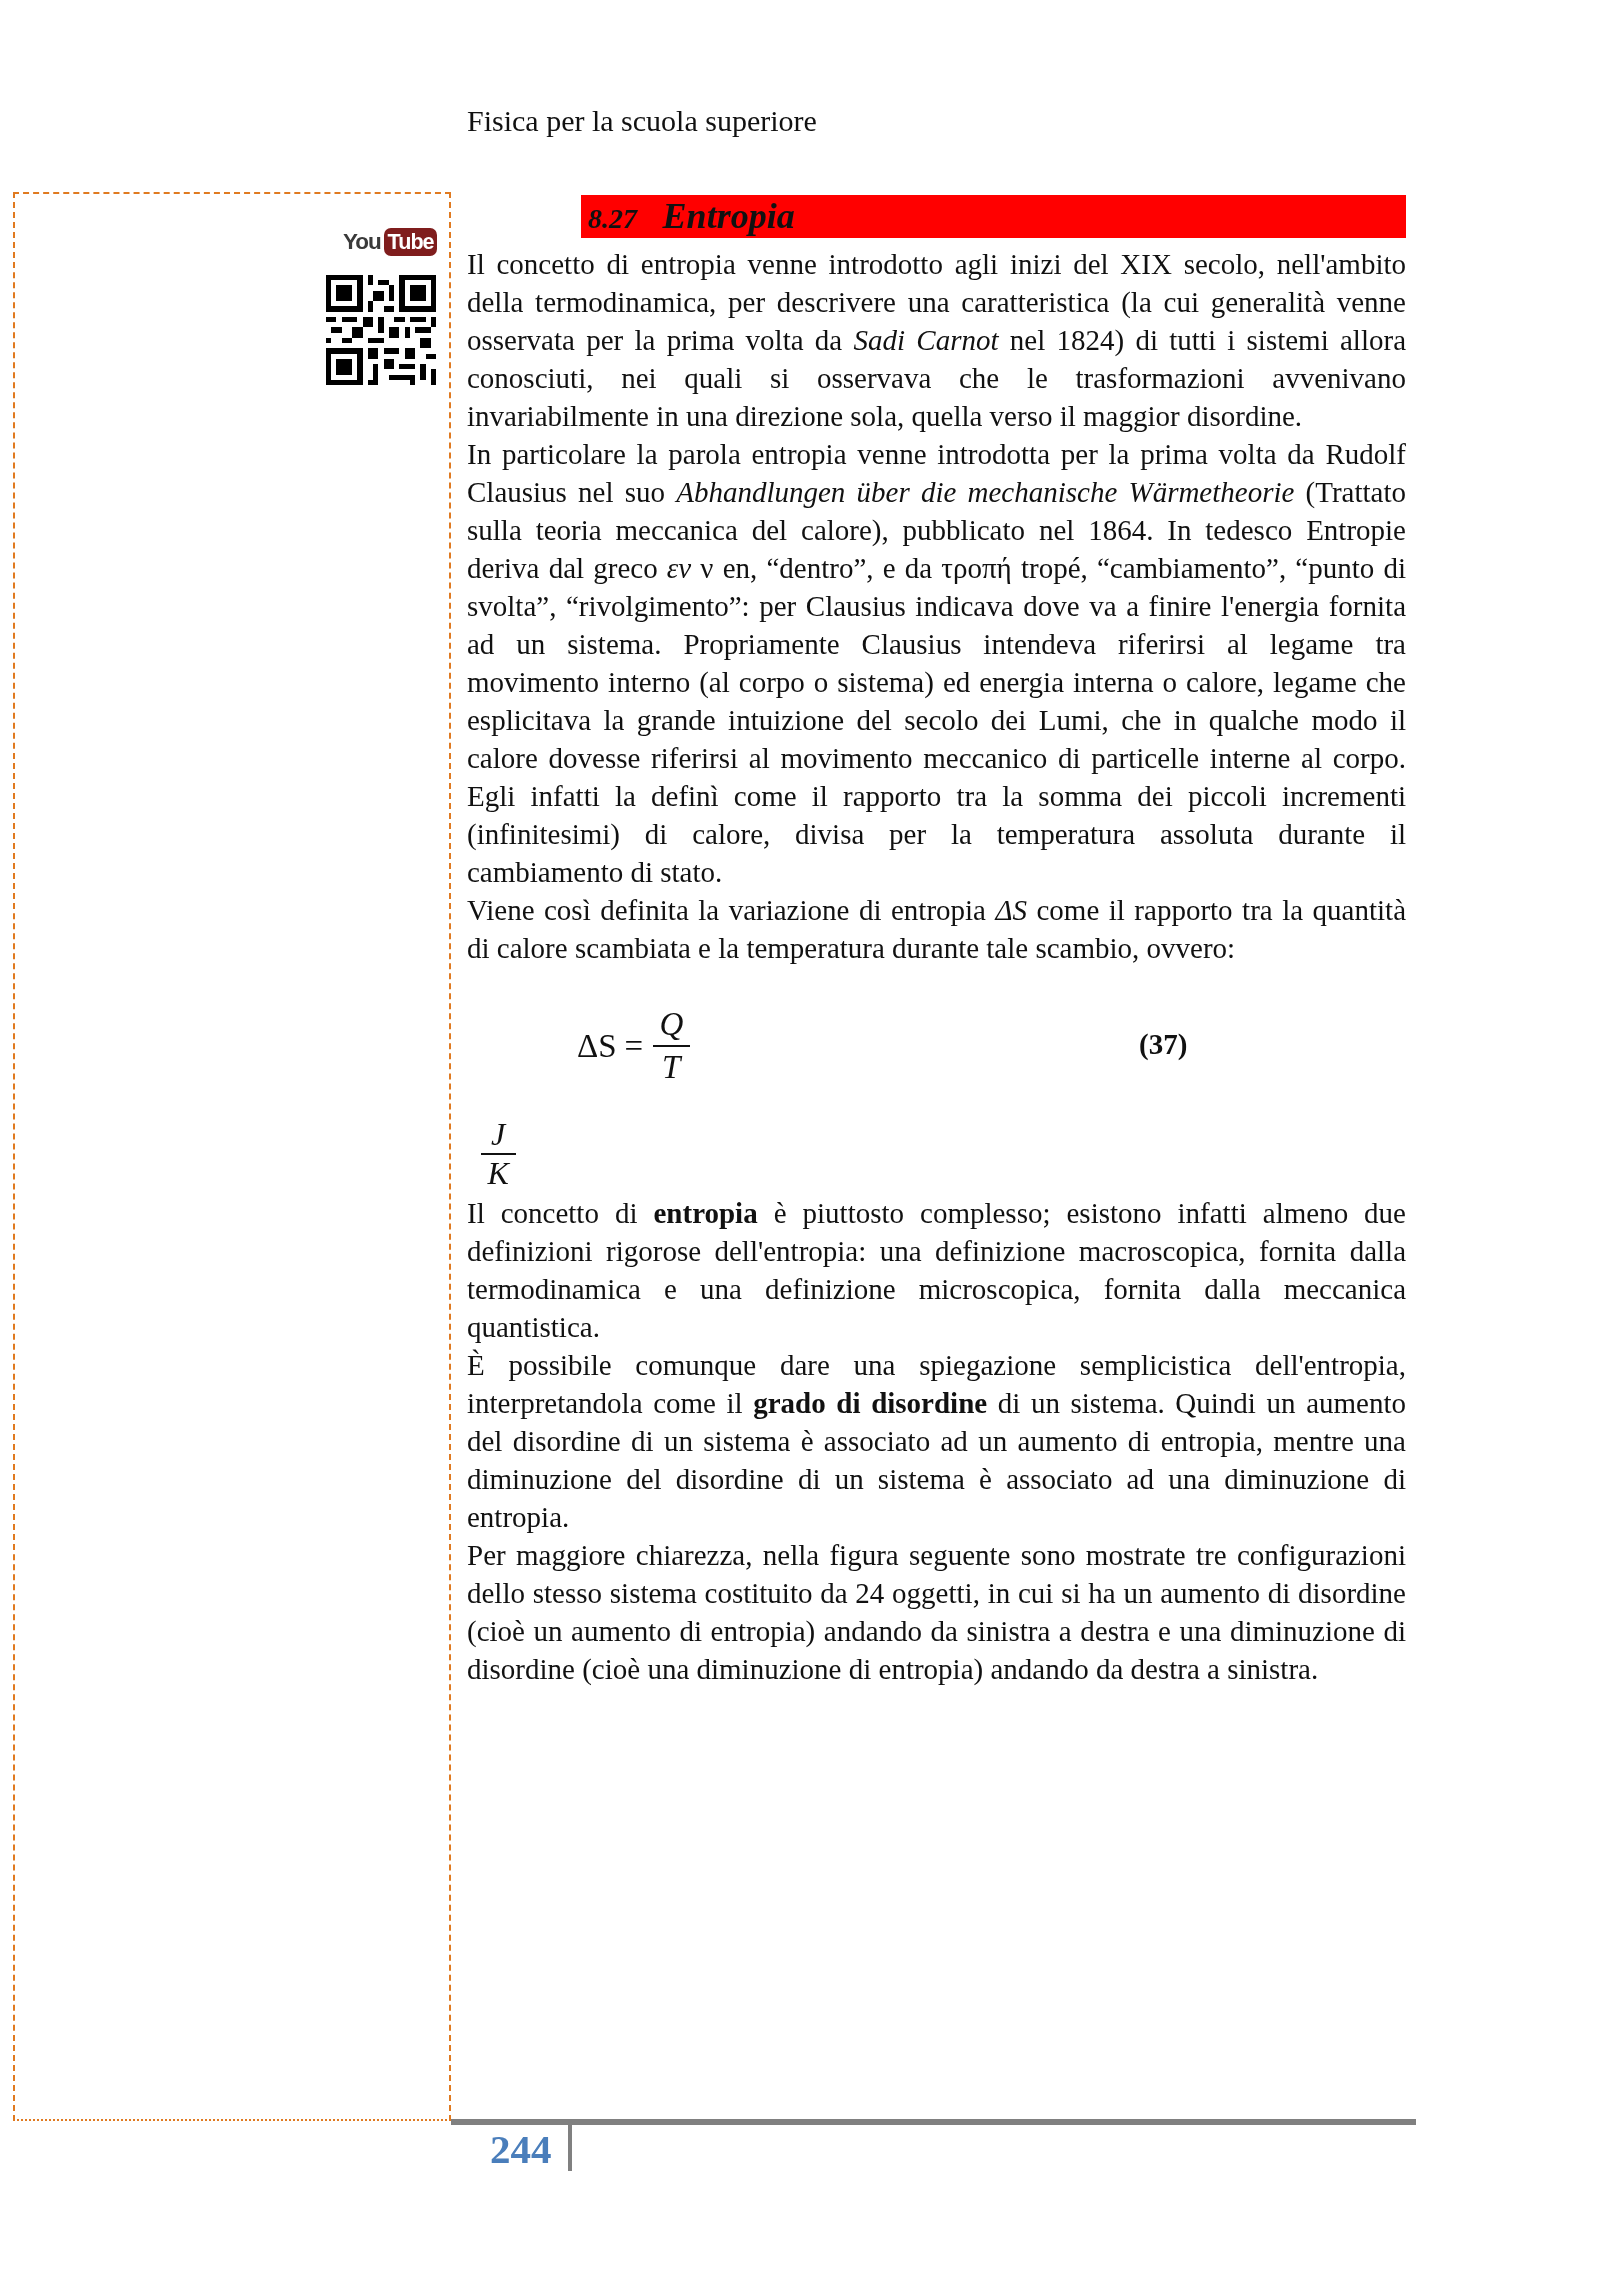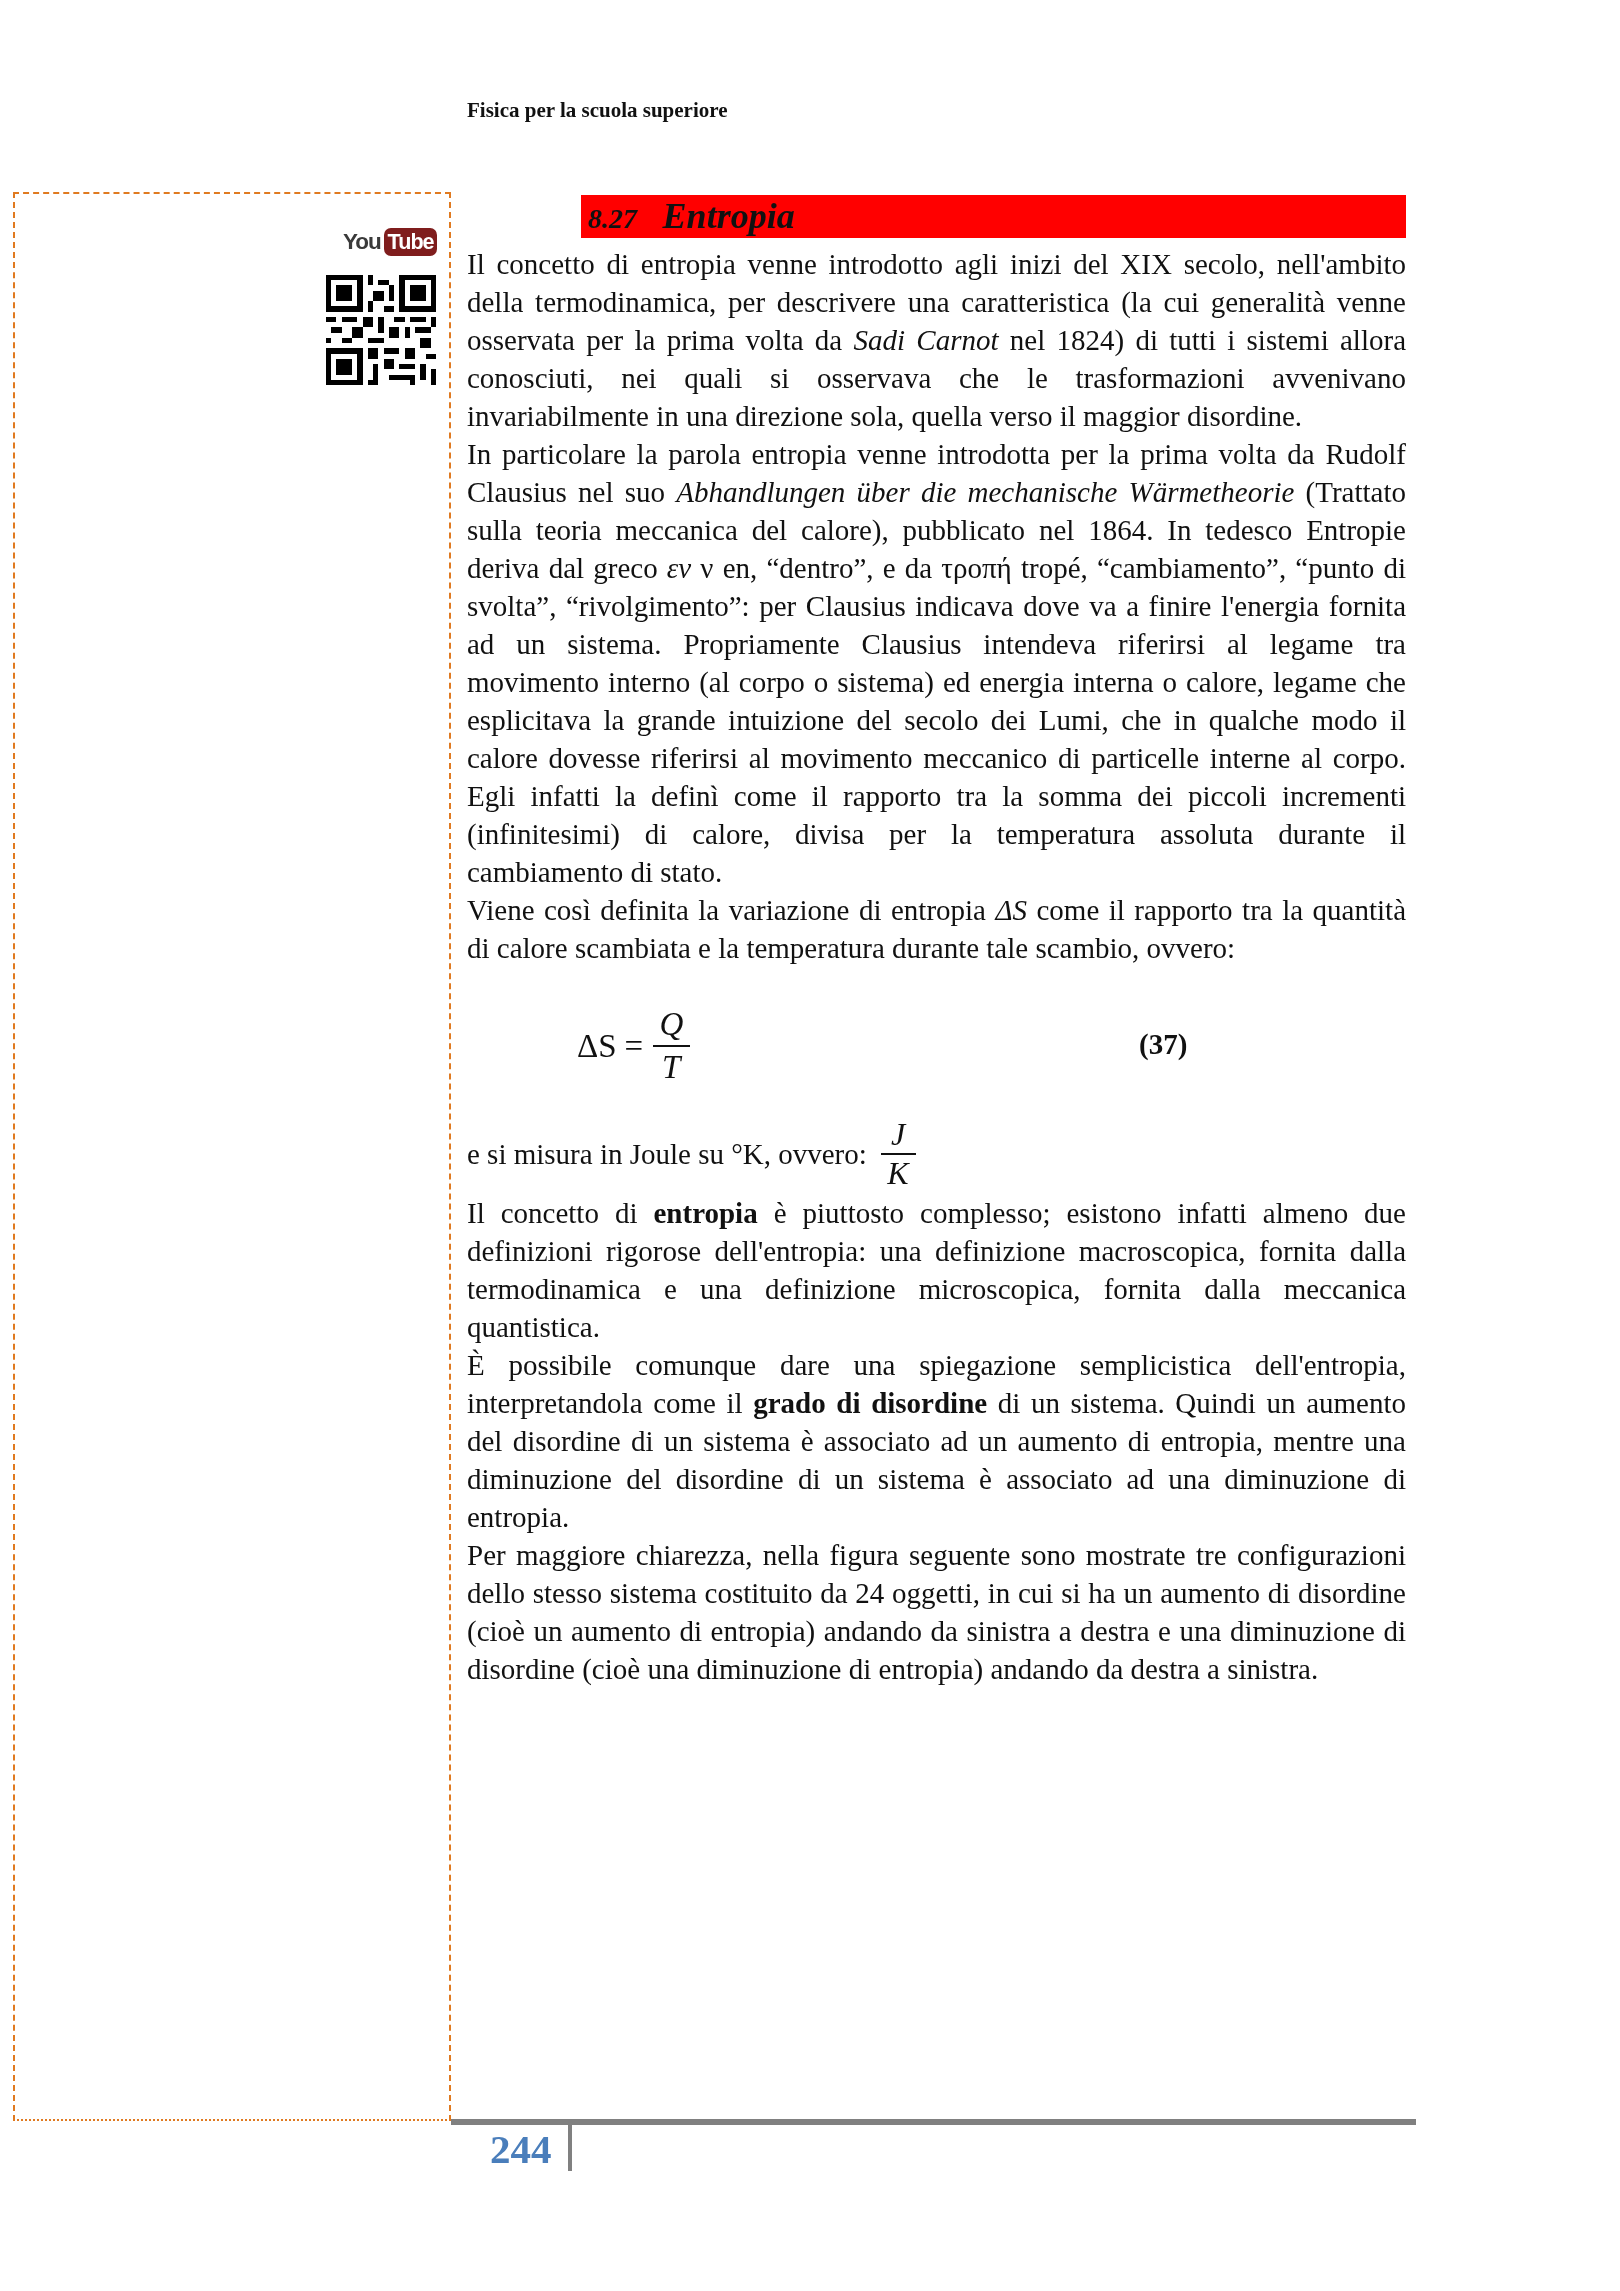--- a/index.html
+++ b/index.html
@@ -1,18 +1,18 @@
 <!DOCTYPE html>
 <html><head>
 <meta charset="utf-8">
 <style>
   html, body { margin:0; padding:0; background:#ffffff; }
   body { width:1620px; height:2292px; position:relative; overflow:hidden;
          font-family:"Liberation Serif","DejaVu Serif",serif; color:#111; }
-  .running-head { position:absolute; left:467px; top:98px; font-size:21px; font-weight:bold; }
+  .running-head { position:absolute; left:467px; top:104px; font-size:30px; font-weight:normal; }
   .sidebar-box { position:absolute; left:12.7px; top:192px; width:438px; height:1929px;
                  border:2.9px dashed #e07a20; border-bottom-style:dotted; box-sizing:border-box; }
   .yt-logo { position:absolute; left:343px; top:223px; width:92px; height:37px; display:flex; align-items:center; }
   .yt-you { font-family:"Liberation Sans",sans-serif; font-weight:bold; font-size:22.5px; color:#3a3a3a; letter-spacing:-1px; }
   .yt-tube { margin-left:2.9px; background:#7f1d1d; color:#fff; border-radius:6.9px; padding:1px 3.9px;
              font-family:"Liberation Sans",sans-serif; font-weight:bold; font-size:21.6px; letter-spacing:-1px; }
   .qr { position:absolute; left:326px; top:275px; width:110px; height:110px; }
   .section-bar { position:absolute; left:581px; top:195px; width:825px; height:43px; background:#ff0000; }
   .section-title { position:absolute; left:588px; top:195px; font-family:Liberation Serif, serif;
                    font-style:italic; font-weight:bold; color:#111; line-height:43px; }
@@ -119,21 +119,20 @@
       <span class="frac">
         <span class="num">Q</span>
         <span class="bar"></span>
         <span class="den">T</span>
       </span>
     </div>
     <div class="eq-number">(37)</div>
   </div>
 
   <div class="unit-line">
-    <span>e si misura in Joule su °K, ovvero:</span>
     <span class="unit-frac">
       <span>J</span>
       <span class="bar"></span>
       <span>K</span>
     </span>
   </div>
 
   <div id="paras-after">
       <p><span>Il concetto di </span><b>entropia</b><span> è piuttosto complesso; esistono infatti almeno due definizioni rigorose dell'entropia: una definizione macroscopica, fornita dalla termodinamica e una definizione microscopica, fornita dalla meccanica quantistica.</span></p>
       <p><span>È possibile comunque dare una spiegazione semplicistica dell'entropia, interpretandola come il </span><b>grado di disordine</b><span> di un sistema. Quindi un aumento del disordine di un sistema è associato ad un aumento di entropia, mentre una diminuzione del disordine di un sistema è associato ad una diminuzione di entropia.</span></p>

